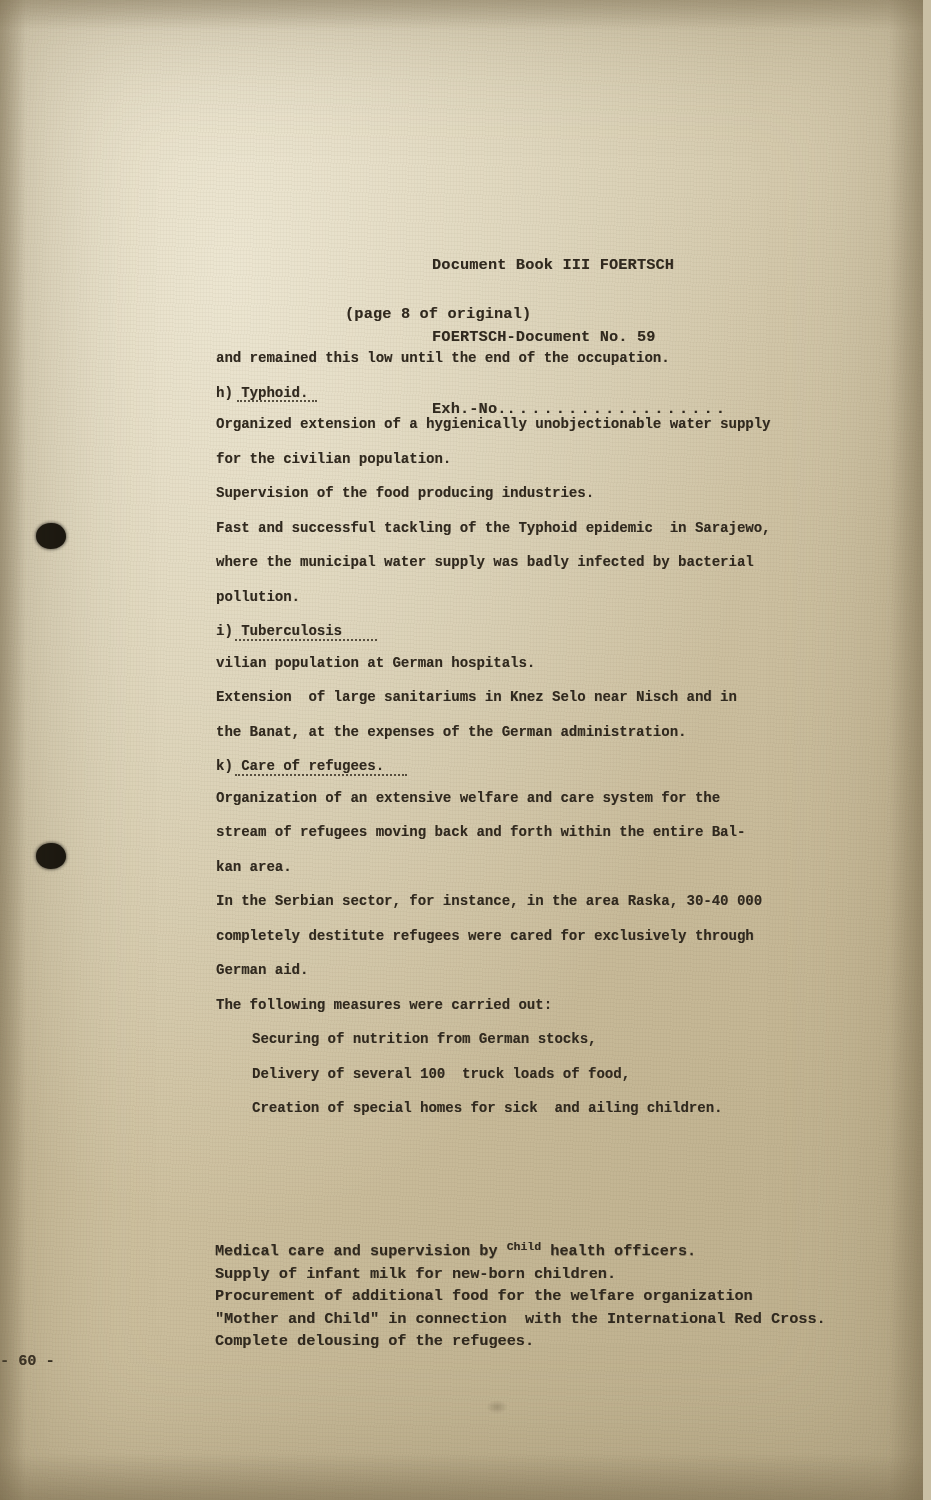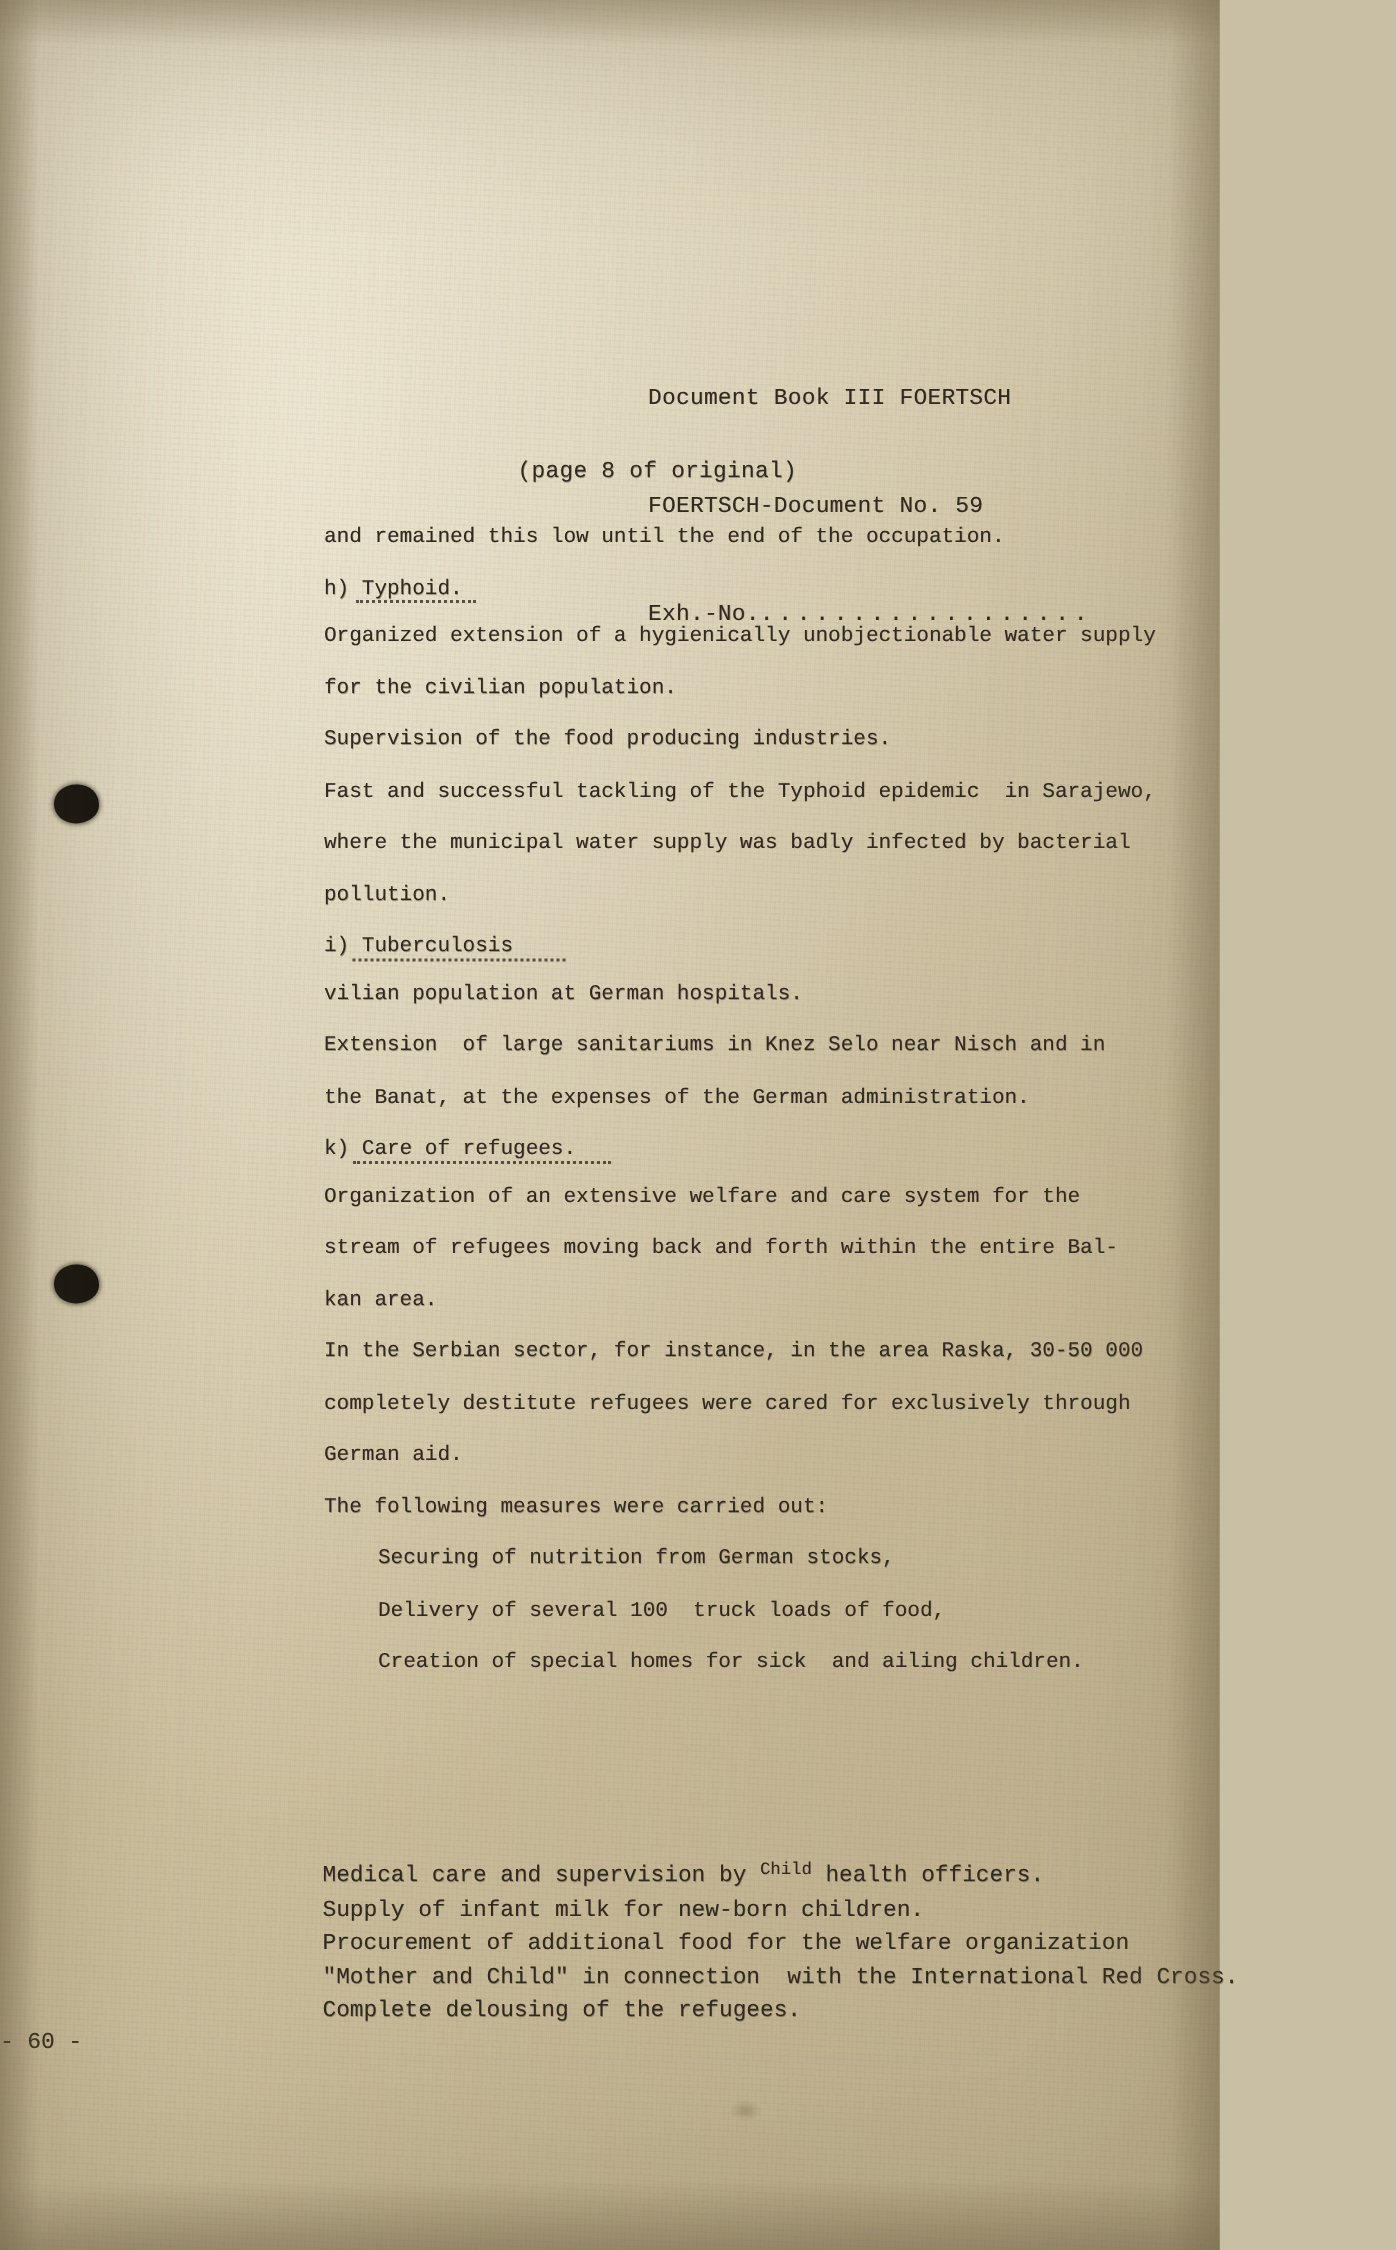--- a/index.html
+++ b/index.html
@@ -8,27 +8,28 @@
   }
   body {
     width: 931px;
     height: 1500px;
     background: #c9bfa4;
     font-family: "Liberation Mono", "DejaVu Sans Mono", monospace;
     overflow: hidden;
   }
   .page {
     position: relative;
-    width: 813px;
+    width: 923px;
     height: 1500px;
     background:
       radial-gradient(ellipse at 25% 18%, rgba(255,252,238,0.55) 0%, rgba(255,252,238,0.0) 55%),
       radial-gradient(ellipse at 80% 80%, rgba(176,160,124,0.35) 0%, rgba(176,160,124,0.0) 60%),
       linear-gradient(160deg, #d9cfb4 0%, #d3c8ab 35%, #cdc09f 70%, #c2b594 100%);
     box-sizing: border-box;
+    font-weight: bold;
   }
   .grain {
     position: absolute;
     inset: 0;
     pointer-events: none;
     background-image:
       repeating-linear-gradient(92deg, rgba(120,105,75,0.045) 0px, rgba(120,105,75,0.045) 1px, rgba(255,255,255,0) 1px, rgba(255,255,255,0) 3px),
       repeating-linear-gradient(3deg, rgba(90,78,55,0.035) 0px, rgba(90,78,55,0.035) 1px, rgba(255,255,255,0) 1px, rgba(255,255,255,0) 4px);
     mix-blend-mode: multiply;
     opacity: 0.9;
@@ -212,21 +213,21 @@
     <p>the Banat, at the expenses of the German administration.</p>
 
     <div class="heading-wrap">
       <p>k) Care of refugees.</p>
       <span class="underline-dash u-refugee"></span>
     </div>
 
     <p>Organization of an extensive welfare and care system for the</p>
     <p>stream of refugees moving back and forth within the entire Bal-</p>
     <p>kan area.</p>
-    <p>In the Serbian sector, for instance, in the area Raska, 30-50 000</p>
+    <p>In the Serbian sector, for instance, in the area Raska, 30-40 000</p>
     <p>completely destitute refugees were cared for exclusively through</p>
     <p>German aid.</p>
     <p>The following measures were carried out:</p>
 
     <p class="indent1">Securing of nutrition from German stocks,</p>
     <p class="indent1">Delivery of several 100  truck loads of food,</p>
     <p class="indent1">Creation of special homes for sick  and ailing children.</p>
   </div>
 
   <div class="tail">

